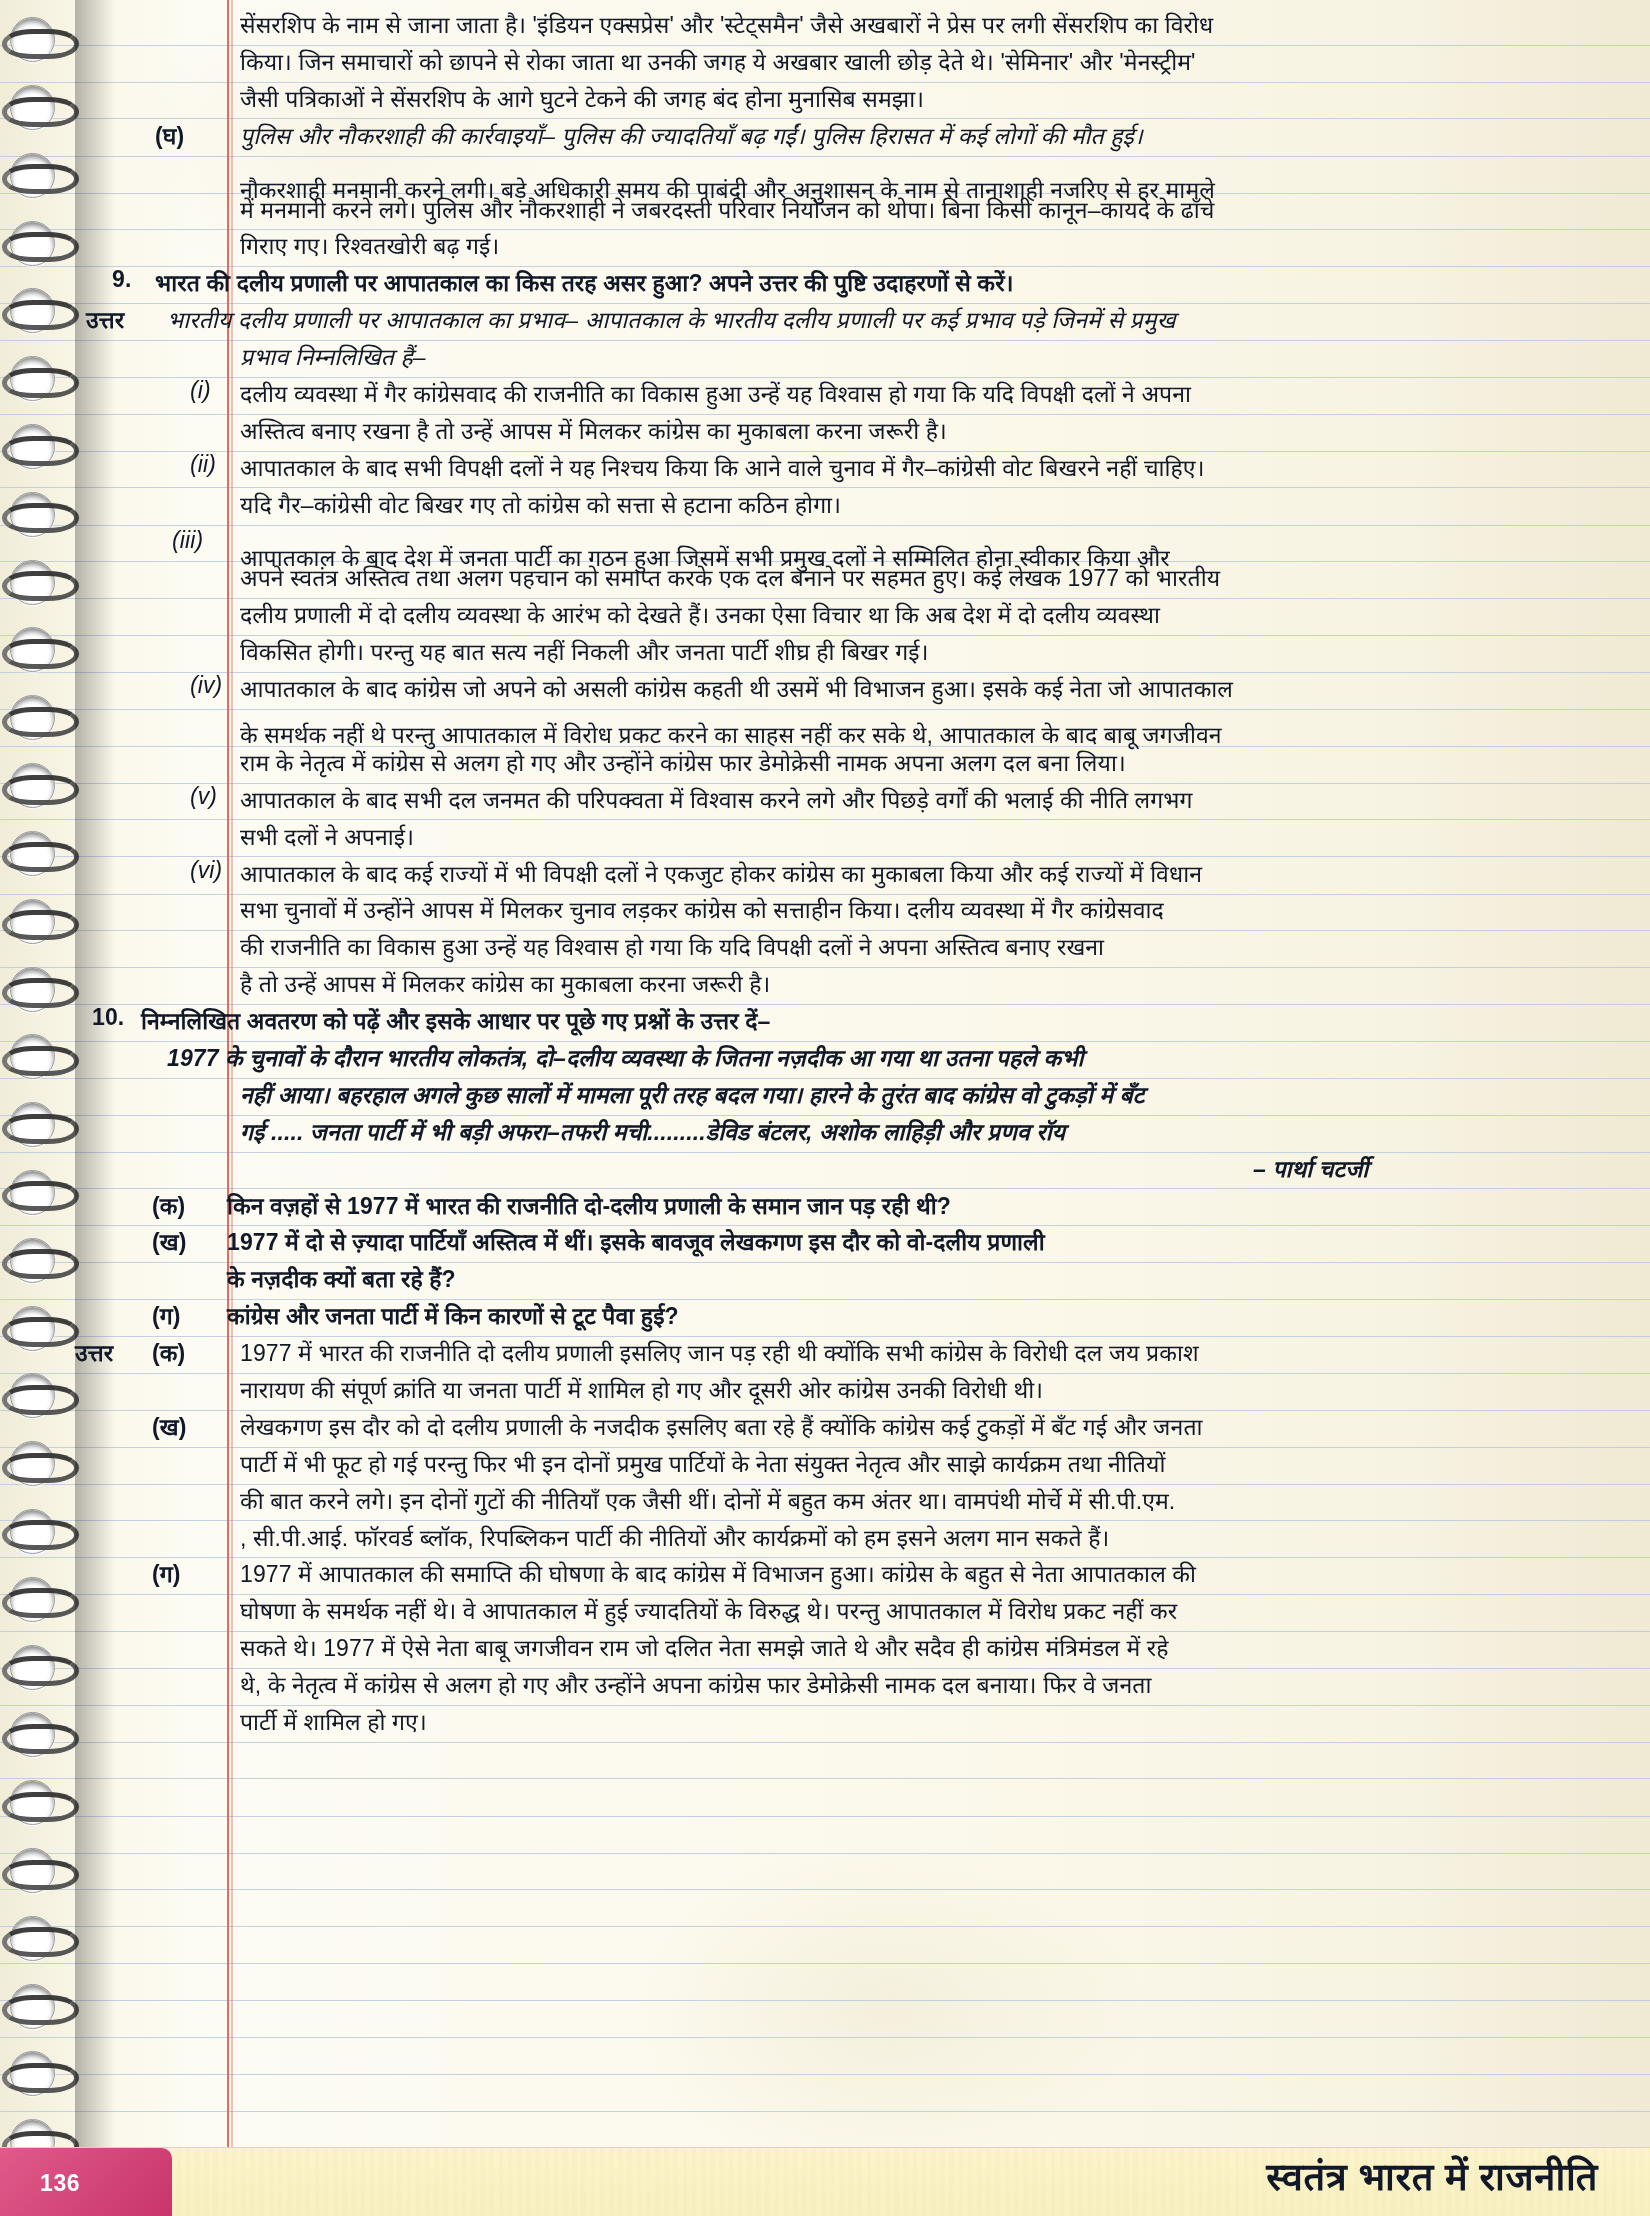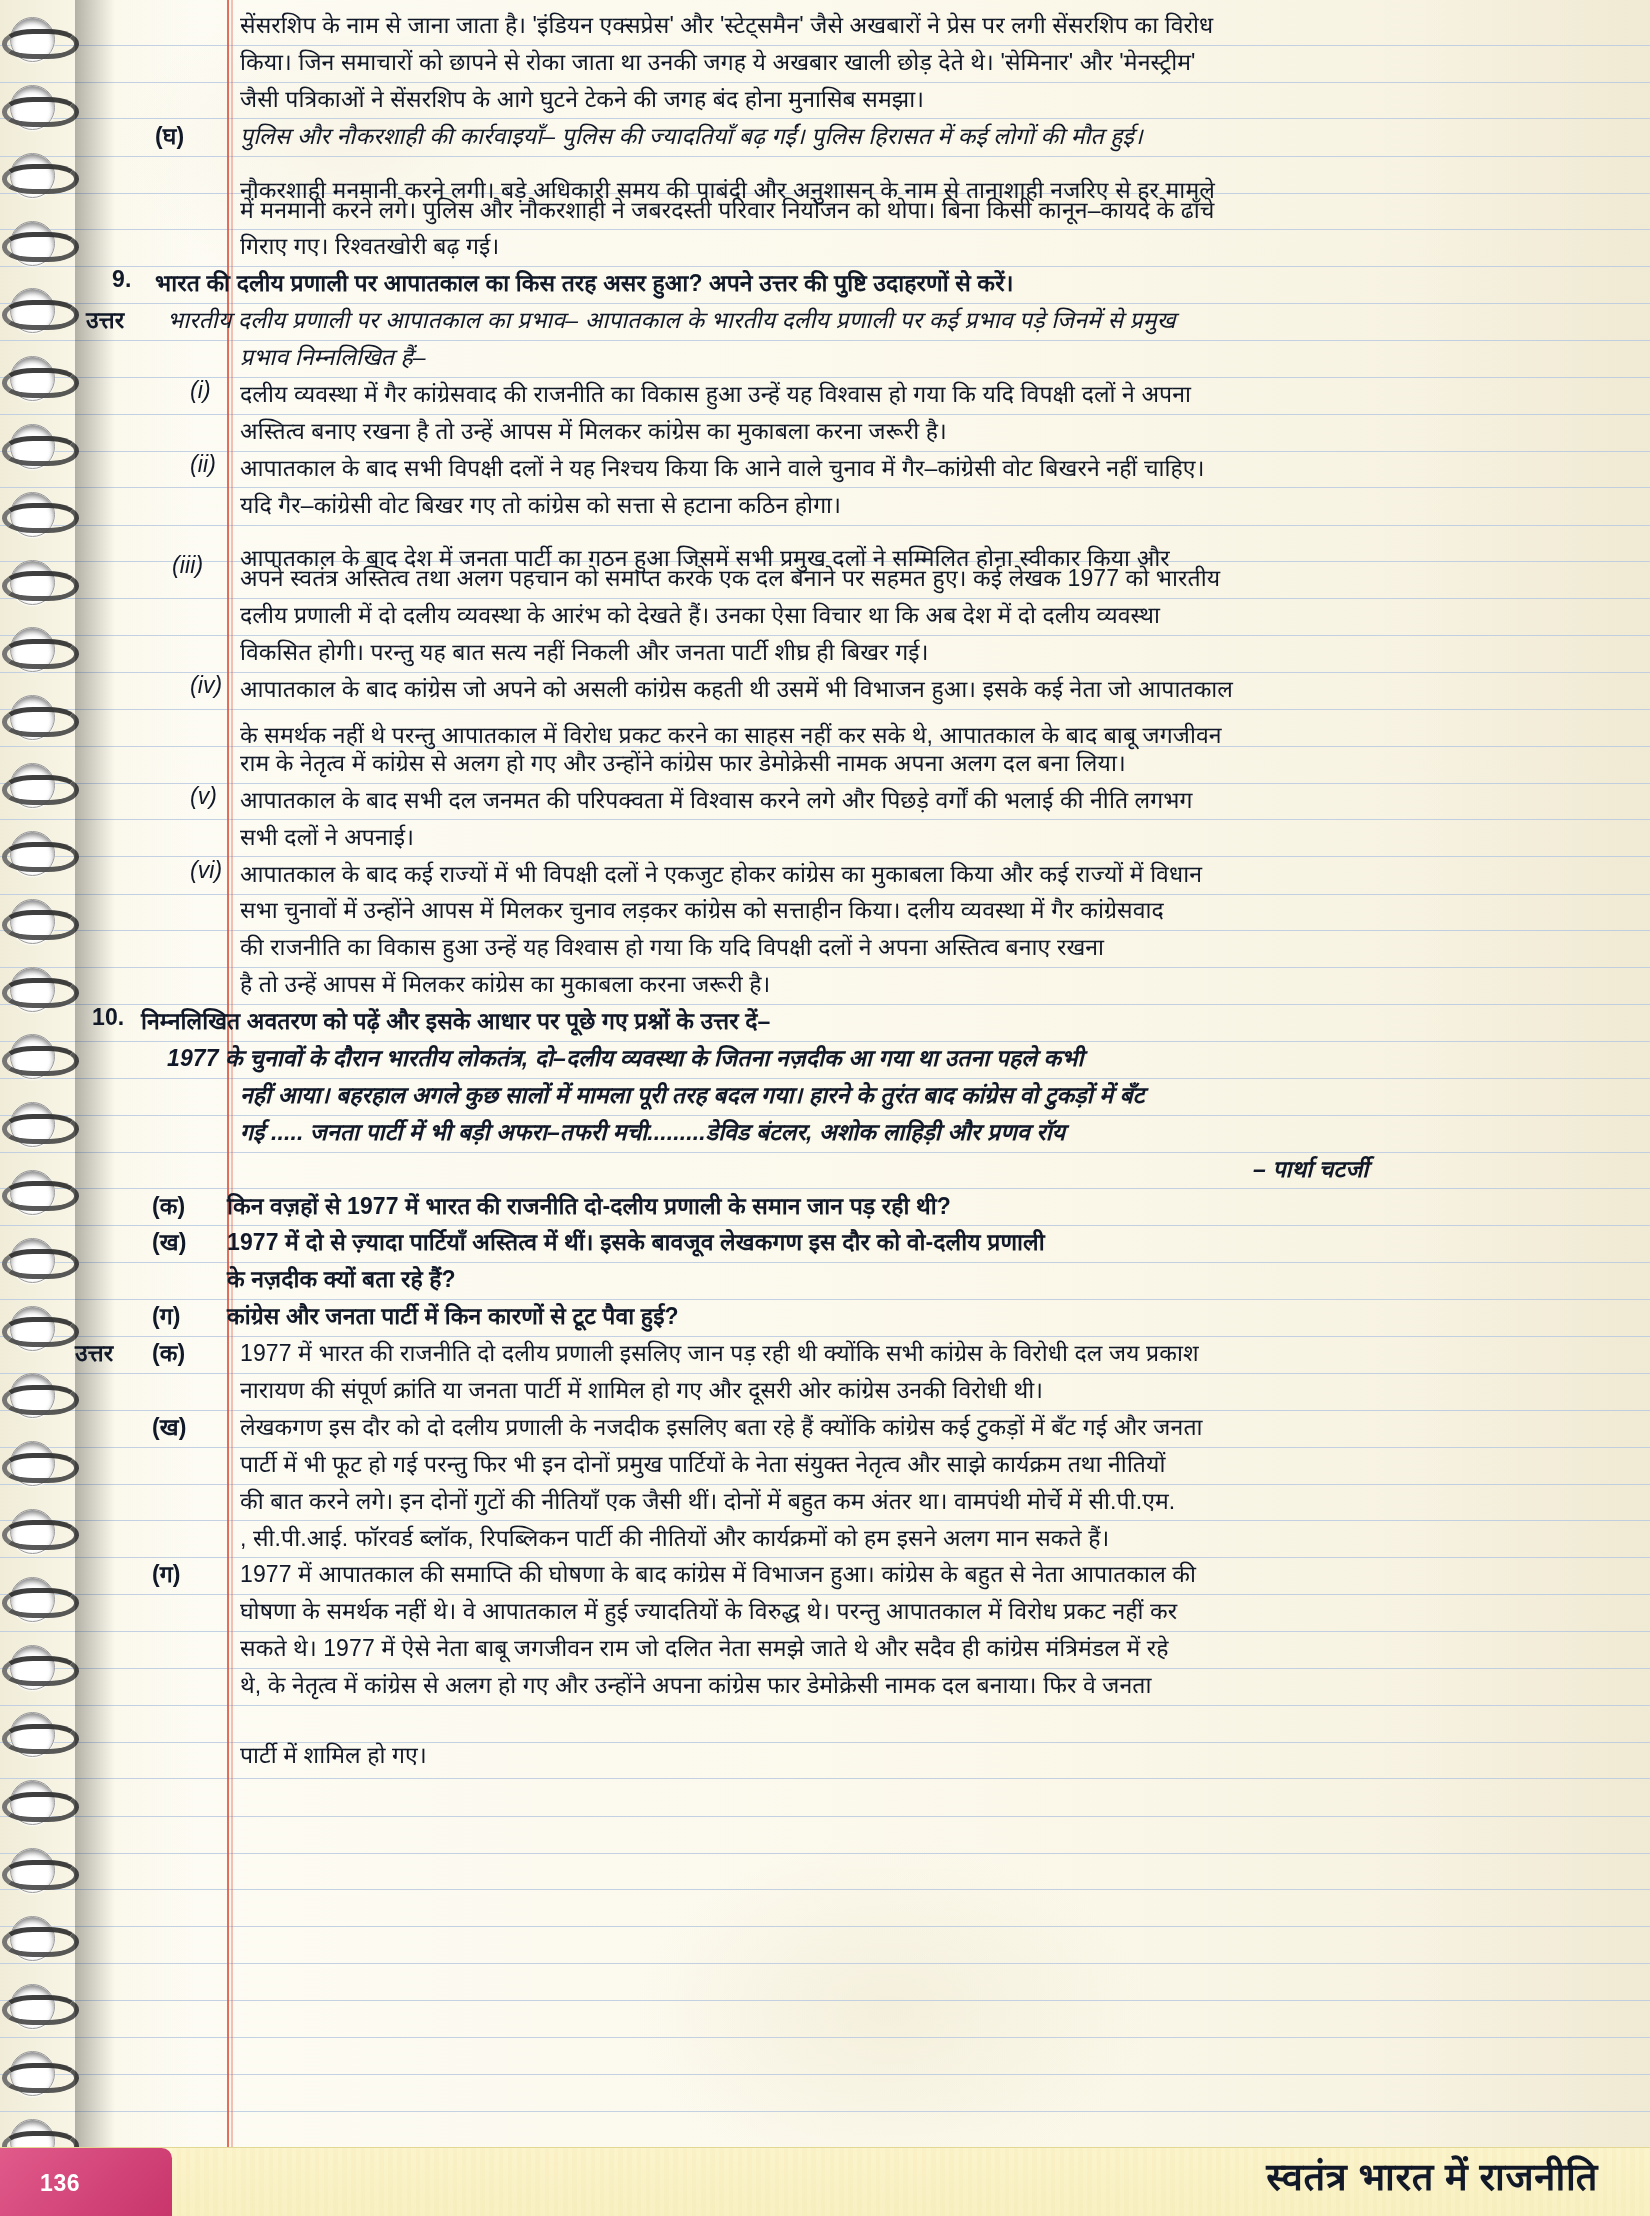--- a/index.html
+++ b/index.html
@@ -237,21 +237,21 @@
       <div class="ln b" style="left: 155px; top: 266px;">भारत की दलीय प्रणाली पर आपातकाल का किस तरह असर हुआ? अपने उत्तर की पुष्टि उदाहरणों से करें।</div>
       <div class="ln b" style="left: 86px; top: 303px;">उत्तर</div>
       <div class="ln i" style="left: 167px; top: 303px;">भारतीय दलीय प्रणाली पर आपातकाल का प्रभाव– आपातकाल के भारतीय दलीय प्रणाली पर कई प्रभाव पड़े जिनमें से प्रमुख</div>
       <div class="ln i" style="left: 240px; top: 340px;">प्रभाव निम्नलिखित हैं–</div>
       <div class="ln i" style="left: 190px; top: 377px;">(i)</div>
       <div class="ln" style="left: 240px; top: 377px;">दलीय व्यवस्था में गैर कांग्रेसवाद की राजनीति का विकास हुआ उन्हें यह विश्वास हो गया कि यदि विपक्षी दलों ने अपना</div>
       <div class="ln" style="left: 240px; top: 414px;">अस्तित्व बनाए रखना है तो उन्हें आपस में मिलकर कांग्रेस का मुकाबला करना जरूरी है।</div>
       <div class="ln i" style="left: 190px; top: 451px;">(ii)</div>
       <div class="ln" style="left: 240px; top: 451px;">आपातकाल के बाद सभी विपक्षी दलों ने यह निश्चय किया कि आने वाले चुनाव में गैर–कांग्रेसी वोट बिखरने नहीं चाहिए।</div>
       <div class="ln" style="left: 240px; top: 488px;">यदि गैर–कांग्रेसी वोट बिखर गए तो कांग्रेस को सत्ता से हटाना कठिन होगा।</div>
-      <div class="ln i" style="left: 172px; top: 552px; text-align: right;">(iii)</div>
+      <div class="ln i" style="left: 172px; top: 527px; text-align: right;">(iii)</div>
       <div class="ln" style="left: 240px; top: 497px; margin-top: 44px;">आपातकाल के बाद देश में जनता पार्टी का गठन हुआ जिसमें सभी प्रमुख दलों ने सम्मिलित होना स्वीकार किया और</div>
       <div class="ln" style="left: 240px; top: 561px;">अपने स्वतंत्र अस्तित्व तथा अलग पहचान को समाप्त करके एक दल बनाने पर सहमत हुए। कई लेखक 1977 को भारतीय</div>
       <div class="ln" style="left: 240px; top: 598px;">दलीय प्रणाली में दो दलीय व्यवस्था के आरंभ को देखते हैं। उनका ऐसा विचार था कि अब देश में दो दलीय व्यवस्था</div>
       <div class="ln" style="left: 240px; top: 635px;">विकसित होगी। परन्तु यह बात सत्य नहीं निकली और जनता पार्टी शीघ्र ही बिखर गई।</div>
       <div class="ln i" style="left: 190px; top: 672px;">(iv)</div>
       <div class="ln" style="left: 240px; top: 672px;">आपातकाल के बाद कांग्रेस जो अपने को असली कांग्रेस कहती थी उसमें भी विभाजन हुआ। इसके कई नेता जो आपातकाल</div>
       <div class="ln" style="left: 240px; top: 718px;">के समर्थक नहीं थे परन्तु आपातकाल में विरोध प्रकट करने का साहस नहीं कर सके थे, आपातकाल के बाद बाबू जगजीवन</div>
       <div class="ln" style="left: 240px; top: 746px;">राम के नेतृत्व में कांग्रेस से अलग हो गए और उन्होंने कांग्रेस फार डेमोक्रेसी नामक अपना अलग दल बना लिया।</div>
       <div class="ln i" style="left: 190px; top: 783px;">(v)</div>
       <div class="ln" style="left: 240px; top: 783px;">आपातकाल के बाद सभी दल जनमत की परिपक्वता में विश्वास करने लगे और पिछड़े वर्गों की भलाई की नीति लगभग</div>
@@ -281,21 +281,21 @@
       <div class="ln b" style="left: 152px; top: 1410px;">(ख)</div>
       <div class="ln" style="left: 240px; top: 1410px;">लेखकगण इस दौर को दो दलीय प्रणाली के नजदीक इसलिए बता रहे हैं क्योंकि कांग्रेस कई टुकड़ों में बँट गई और जनता</div>
       <div class="ln" style="left: 240px; top: 1447px;">पार्टी में भी फूट हो गई परन्तु फिर भी इन दोनों प्रमुख पार्टियों के नेता संयुक्त नेतृत्व और साझे कार्यक्रम तथा नीतियों</div>
       <div class="ln" style="left: 240px; top: 1484px;">की बात करने लगे। इन दोनों गुटों की नीतियाँ एक जैसी थीं। दोनों में बहुत कम अंतर था। वामपंथी मोर्चे में सी.पी.एम.</div>
       <div class="ln" style="left: 240px; top: 1521px;">, सी.पी.आई. फॉरवर्ड ब्लॉक, रिपब्लिकन पार्टी की नीतियों और कार्यक्रमों को हम इसने अलग मान सकते हैं।</div>
       <div class="ln b" style="left: 152px; top: 1557px;">(ग)</div>
       <div class="ln" style="left: 240px; top: 1557px;">1977 में आपातकाल की समाप्ति की घोषणा के बाद कांग्रेस में विभाजन हुआ। कांग्रेस के बहुत से नेता आपातकाल की</div>
       <div class="ln" style="left: 240px; top: 1594px;">घोषणा के समर्थक नहीं थे। वे आपातकाल में हुई ज्यादतियों के विरुद्ध थे। परन्तु आपातकाल में विरोध प्रकट नहीं कर</div>
       <div class="ln" style="left: 240px; top: 1631px;">सकते थे। 1977 में ऐसे नेता बाबू जगजीवन राम जो दलित नेता समझे जाते थे और सदैव ही कांग्रेस मंत्रिमंडल में रहे</div>
       <div class="ln" style="left: 240px; top: 1668px;">थे, के नेतृत्व में कांग्रेस से अलग हो गए और उन्होंने अपना कांग्रेस फार डेमोक्रेसी नामक दल बनाया। फिर वे जनता</div>
-      <div class="ln" style="left: 240px; top: 1705px; margin-top: 33px;">पार्टी में शामिल हो गए।</div>
+      <div class="ln" style="left: 240px; top: 1705px;">पार्टी में शामिल हो गए।</div>
     </div>
 
   <div class="footer">
     <div class="footer-band"></div>
     <div class="footer-left"></div>
     <div class="page-num">136</div>
     <div class="footer-title">स्वतंत्र भारत में राजनीति</div>
   </div>
 
 </div>

